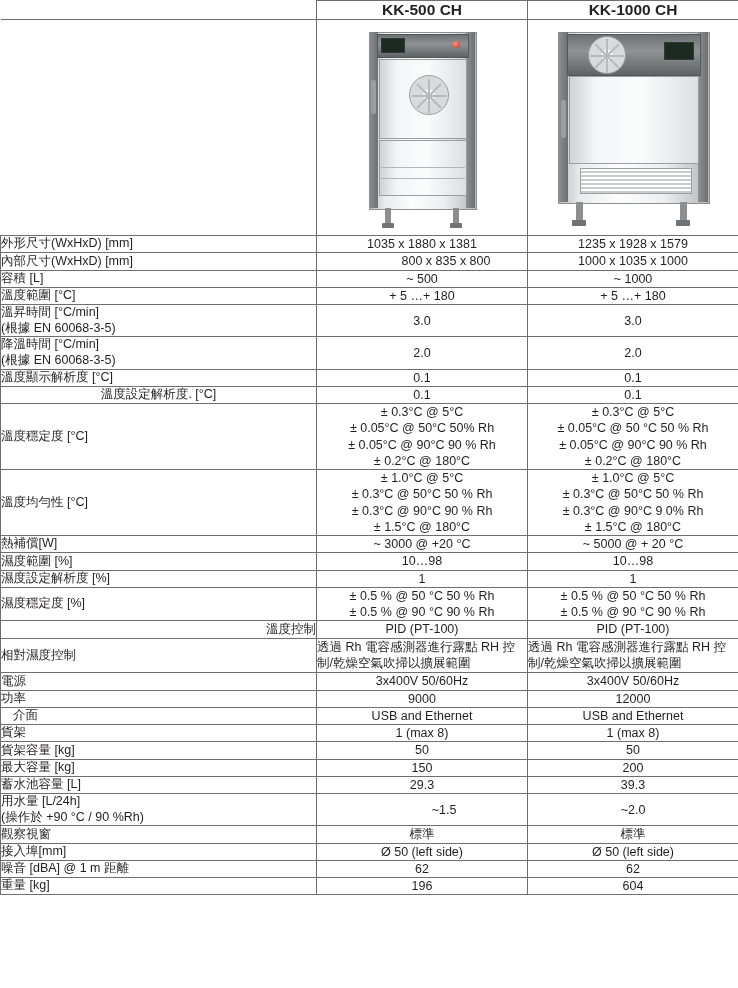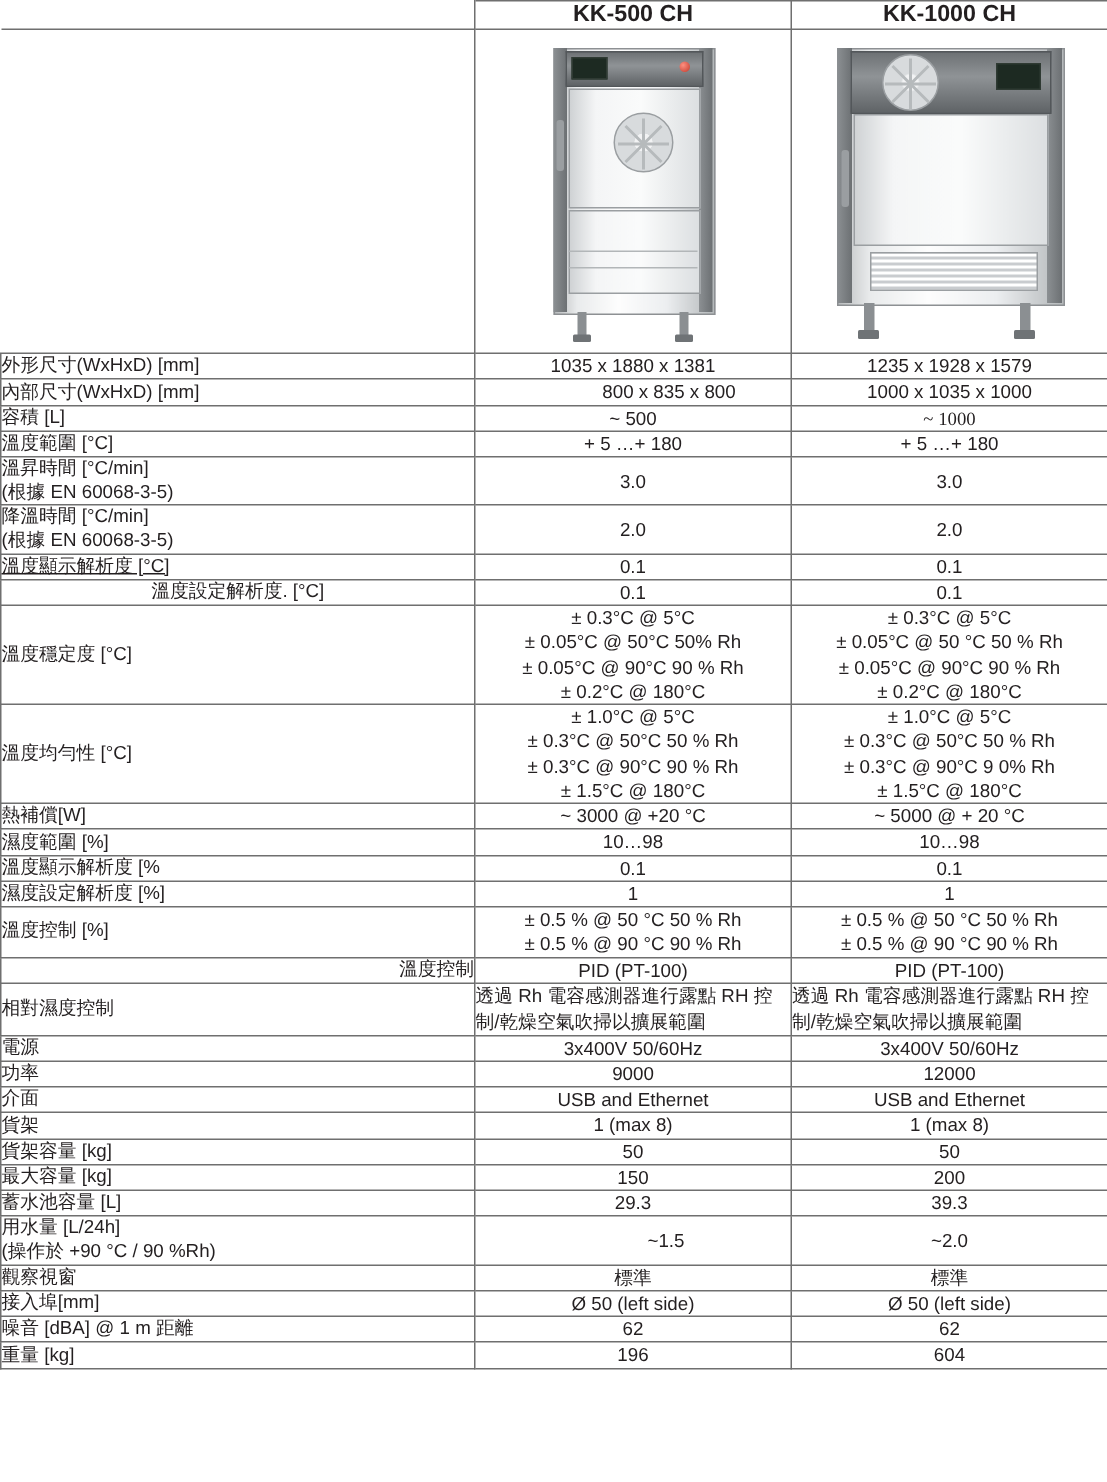--- a/index.html
+++ b/index.html
@@ -228,41 +228,41 @@
           <td class="val" style="white-space: pre-line;">1235 x 1928 x 1579</td>
         </tr>
         <tr>
           <td class="label multiline" style="white-space: pre-line;">內部尺寸(WxHxD) [mm]</td>
           <td class="val" style="white-space: pre-line; padding-left: 48px;">800 x 835 x 800</td>
           <td class="val" style="white-space: pre-line;">1000 x 1035 x 1000</td>
         </tr>
         <tr>
           <td class="label multiline" style="white-space: pre-line;">容積 [L]</td>
           <td class="val" style="white-space: pre-line;">~ 500</td>
-          <td class="val" style="white-space: pre-line; font-family: Liberation Serif, serif;">~ 1000</td>
+          <td class="val" style="white-space: pre-line;">~ 1000</td>
         </tr>
         <tr>
           <td class="label multiline" style="white-space: pre-line;">溫度範圍 [°C]</td>
           <td class="val" style="white-space: pre-line;">+ 5 …+ 180</td>
           <td class="val" style="white-space: pre-line;">+ 5 …+ 180</td>
         </tr>
         <tr>
           <td class="label multiline" style="white-space: pre-line;">溫昇時間 [°C/min]
 (根據  EN 60068-3-5)</td>
           <td class="val" style="white-space: pre-line;">3.0</td>
           <td class="val" style="white-space: pre-line;">3.0</td>
         </tr>
         <tr>
           <td class="label multiline" style="white-space: pre-line;">降溫時間 [°C/min]
 (根據  EN 60068-3-5)</td>
           <td class="val" style="white-space: pre-line;">2.0</td>
           <td class="val" style="white-space: pre-line;">2.0</td>
         </tr>
         <tr>
-          <td class="label multiline" style="white-space: pre-line; text-decoration: underline;">溫度顯示解析度 [°C]</td>
+          <td class="label multiline" style="white-space: pre-line;">溫度顯示解析度 [°C]</td>
           <td class="val" style="white-space: pre-line;">0.1</td>
           <td class="val" style="white-space: pre-line;">0.1</td>
         </tr>
         <tr>
           <td class="label multiline" style="white-space: pre-line; text-align: center;">溫度設定解析度. [°C]</td>
           <td class="val" style="white-space: pre-line;">0.1</td>
           <td class="val" style="white-space: pre-line;">0.1</td>
         </tr>
         <tr>
           <td class="label multiline" style="white-space: pre-line;">溫度穩定度 [°C]</td>
@@ -290,31 +290,26 @@
           <td class="label multiline" style="white-space: pre-line;">熱補償[W]</td>
           <td class="val" style="white-space: pre-line;">~ 3000 @ +20 °C</td>
           <td class="val" style="white-space: pre-line;">~ 5000 @ + 20 °C</td>
         </tr>
         <tr>
           <td class="label multiline" style="white-space: pre-line;">濕度範圍 [%]</td>
           <td class="val" style="white-space: pre-line;">10…98</td>
           <td class="val" style="white-space: pre-line;">10…98</td>
         </tr>
         <tr>
-          <td class="label multiline" style="white-space: pre-line;">溫度顯示解析度 [%</td>
-          <td class="val" style="white-space: pre-line;">0.1</td>
-          <td class="val" style="white-space: pre-line;">0.1</td>
-        </tr>
-        <tr>
           <td class="label multiline" style="white-space: pre-line;">濕度設定解析度 [%]</td>
           <td class="val" style="white-space: pre-line;">1</td>
           <td class="val" style="white-space: pre-line;">1</td>
         </tr>
         <tr>
-          <td class="label multiline" style="white-space: pre-line;">溫度控制 [%]</td>
+          <td class="label multiline" style="white-space: pre-line;">濕度穩定度 [%]</td>
           <td class="val" style="white-space: pre-line;">± 0.5 % @ 50 °C 50 % Rh
 ± 0.5 % @ 90 °C 90 % Rh</td>
           <td class="val" style="white-space: pre-line;">± 0.5 % @ 50 °C 50 % Rh
 ± 0.5 % @ 90 °C 90 % Rh</td>
         </tr>
         <tr>
           <td class="label multiline" style="white-space: pre-line; text-align: right;">溫度控制</td>
           <td class="val" style="white-space: pre-line;">PID (PT-100)</td>
           <td class="val" style="white-space: pre-line;">PID (PT-100)</td>
         </tr>
@@ -327,21 +322,21 @@
           <td class="label multiline" style="white-space: pre-line;">電源</td>
           <td class="val" style="white-space: pre-line;">3x400V 50/60Hz</td>
           <td class="val" style="white-space: pre-line;">3x400V 50/60Hz</td>
         </tr>
         <tr>
           <td class="label multiline" style="white-space: pre-line;">功率</td>
           <td class="val" style="white-space: pre-line;">9000</td>
           <td class="val" style="white-space: pre-line;">12000</td>
         </tr>
         <tr>
-          <td class="label multiline" style="white-space: pre-line;">介面</td>
+          <td class="label multiline" style="white-space: pre-line; padding-left: 12px;">介面</td>
           <td class="val" style="white-space: pre-line;">USB and Ethernet</td>
           <td class="val" style="white-space: pre-line;">USB and Ethernet</td>
         </tr>
         <tr>
           <td class="label multiline" style="white-space: pre-line;">貨架</td>
           <td class="val" style="white-space: pre-line;">1 (max 8)</td>
           <td class="val" style="white-space: pre-line;">1 (max 8)</td>
         </tr>
         <tr>
           <td class="label multiline" style="white-space: pre-line;">貨架容量 [kg]</td>

